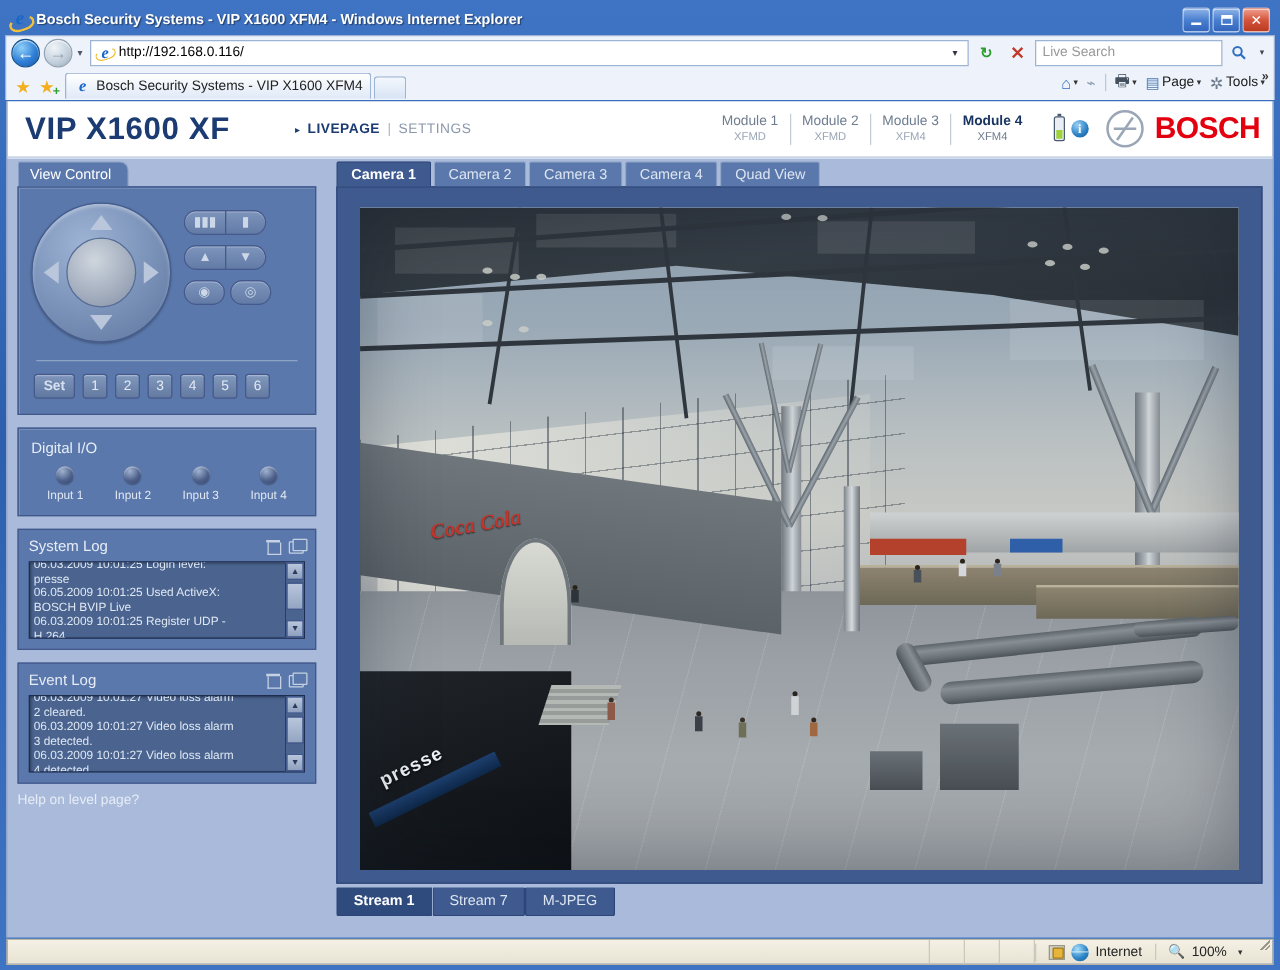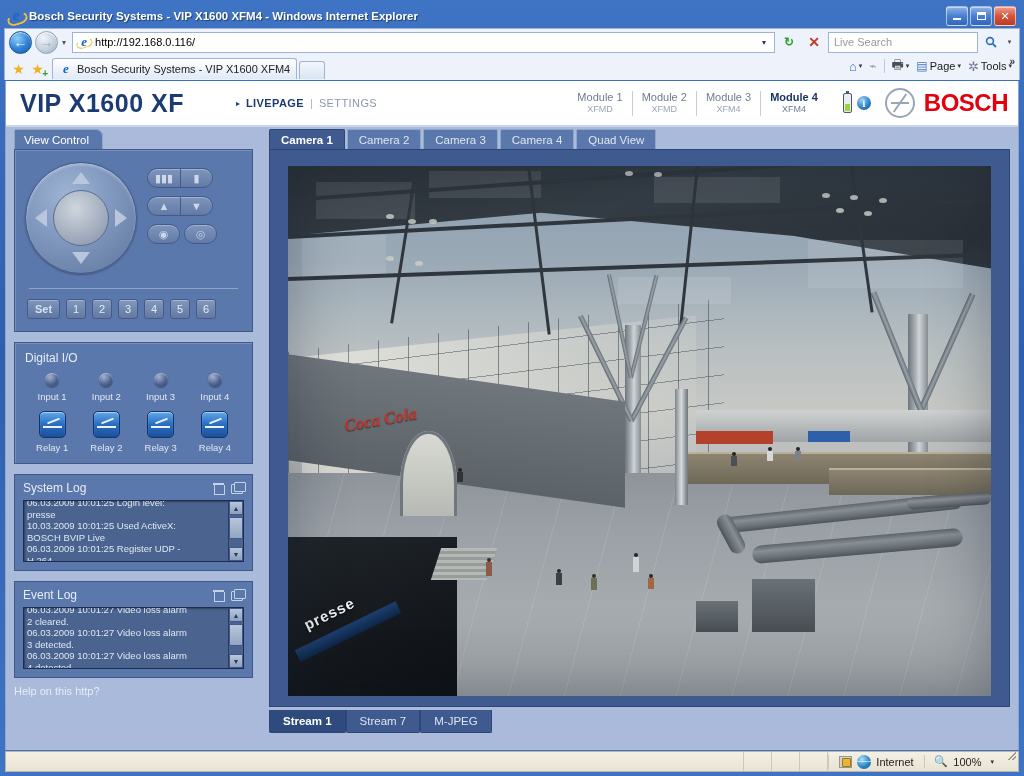--- a/index.html
+++ b/index.html
@@ -729,61 +729,35 @@
             </div>
             <div class="iocell">
               <div class="led"></div>
               <div class="iolbl">Input 3</div>
             </div>
             <div class="iocell">
               <div class="led"></div>
               <div class="iolbl">Input 4</div>
             </div>
           </div>
-          <div class="iorow relayrow">
-            <div class="iocell">
-              <div class="relaybtn">
-                  <span class="sw"></span>
-                </div>
-              <div class="iolbl">Relay 1</div>
-            </div>
-            <div class="iocell">
-              <div class="relaybtn">
-                  <span class="sw"></span>
-                </div>
-              <div class="iolbl">Relay 2</div>
-            </div>
-            <div class="iocell">
-              <div class="relaybtn">
-                  <span class="sw"></span>
-                </div>
-              <div class="iolbl">Relay 3</div>
-            </div>
-            <div class="iocell">
-              <div class="relaybtn">
-                  <span class="sw"></span>
-                </div>
-              <div class="iolbl">Relay 4</div>
-            </div>
-          </div>
         </div>
 
         <div class="logpanel">
           <div class="loghdr">
             <span class="lt">System Log</span>
             <span class="icons">
               <span class="trash-ico"></span>
               <span class="win-ico"></span>
             </span>
           </div>
           <div class="logbox">
             <div class="logtext">
               <div class="ln">06.03.2009 10:01:25 Login level:</div>
               <div class="ln">presse</div>
-              <div class="ln">10.03.2009 10:01:25 Used ActiveX:</div>
+              <div class="ln">06.05.2009 10:01:25 Used ActiveX:</div>
               <div class="ln">BOSCH BVIP Live</div>
               <div class="ln">06.03.2009 10:01:25 Register UDP -</div>
               <div class="ln">H.264</div>
             </div>
             <div class="sb">
               <div class="sbbtn">▲</div>
               <div class="sbtrack">
                 <div class="sbthumb"></div>
               </div>
               <div class="sbbtn">▼</div>
@@ -811,21 +785,21 @@
             <div class="sb">
               <div class="sbbtn">▲</div>
               <div class="sbtrack">
                 <div class="sbthumb"></div>
               </div>
               <div class="sbbtn">▼</div>
             </div>
           </div>
         </div>
 
-        <div class="helplink">Help on this http?</div>
+        <div class="helplink">Help on level page?</div>
       </div>
 
       <div class="rightcol">
 
         <div class="camtabs">
           <div class="camtab active">Camera 1</div>
           <div class="camtab">Camera 2</div>
           <div class="camtab">Camera 3</div>
           <div class="camtab">Camera 4</div>
           <div class="camtab">Quad View</div>

